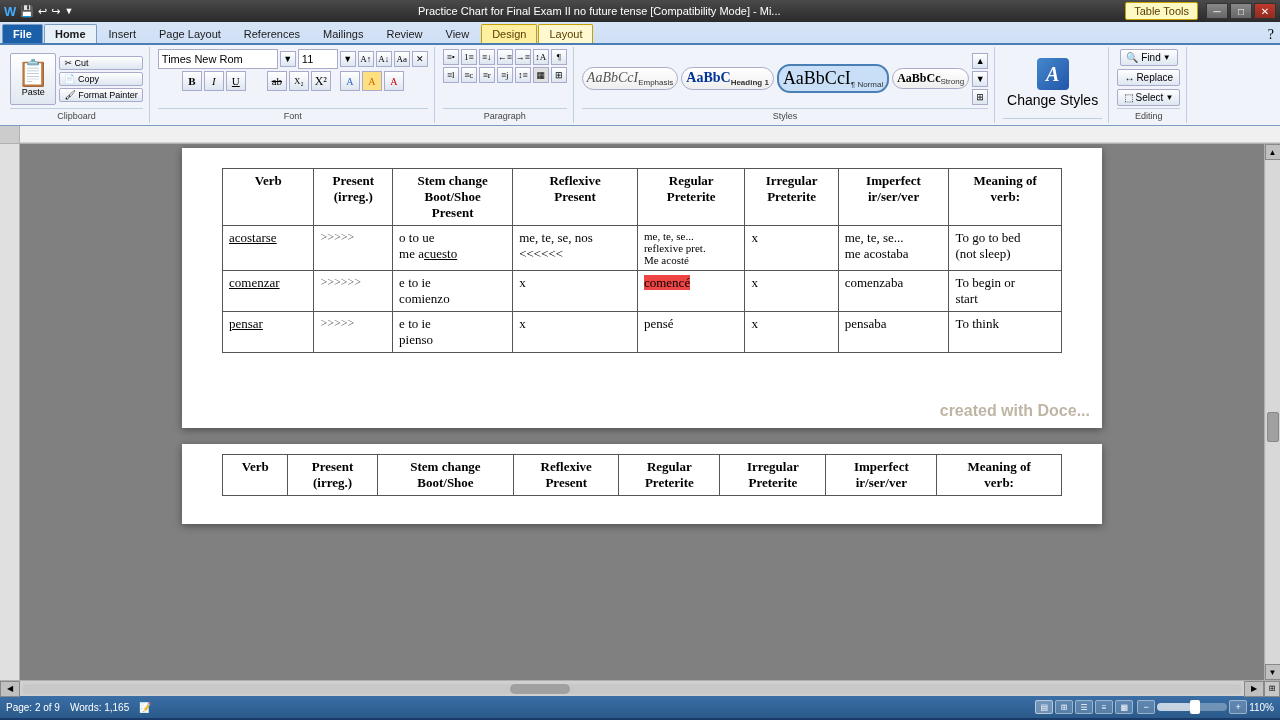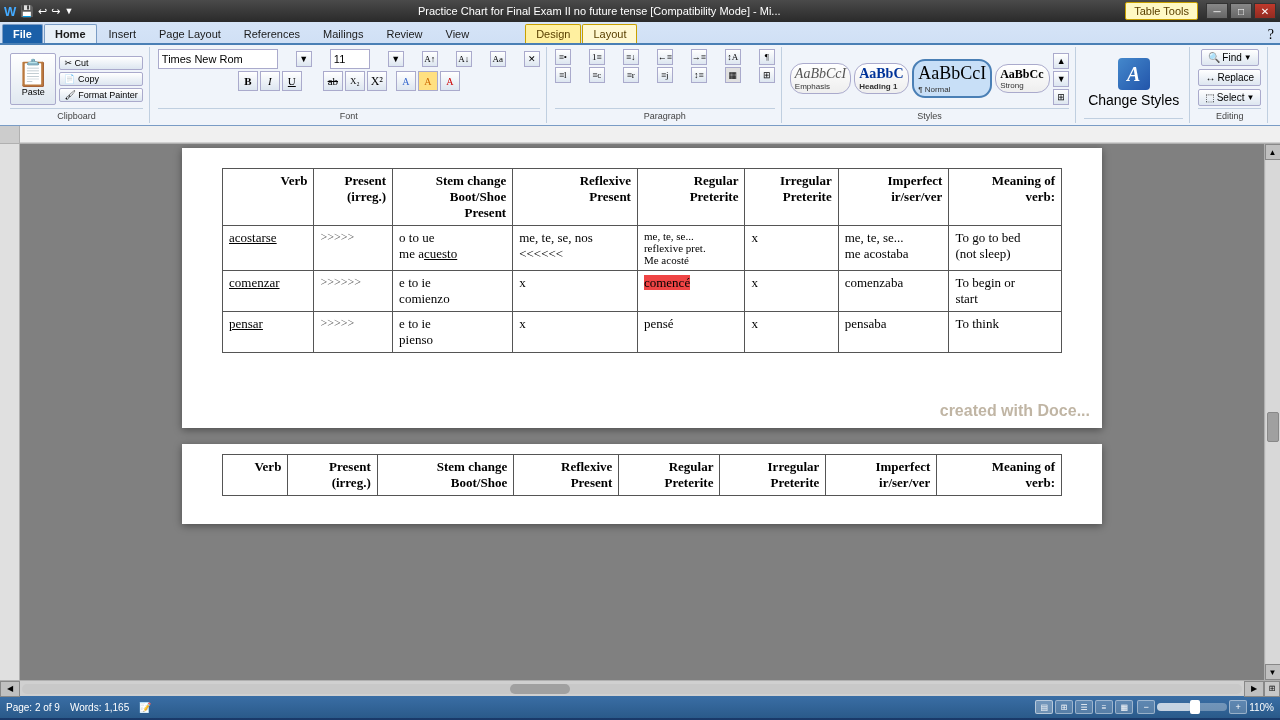--- a/index.html
+++ b/index.html
@@ -123,21 +123,21 @@
       padding: 1px 4px;
       font-size: 9px;
       font-family: Arial, sans-serif;
       cursor: pointer;
       display: flex; align-items: center; gap: 2px;
       white-space: nowrap;
     }
     .font-row {
       display: flex;
       align-items: center;
-      gap: 18px;
+      gap: 2px;
     }
     .font-name-box, .font-size-box {
       background: white;
       border: 1px solid #aac;
       font-size: 11px;
       font-family: Arial, sans-serif;
       padding: 1px 3px;
       height: 20px;
     }
     .font-name-box { width: 120px; }
@@ -161,22 +161,22 @@
       border: 1px solid #aac;
       font-size: 11px;
       font-family: 'Times New Roman', serif;
       display: flex; align-items: center; justify-content: center;
       cursor: pointer;
     }
     .format-btn.bold { font-weight: bold; }
     .format-btn.italic { font-style: italic; }
     .style-btn {
       display: flex;
-      flex-direction: column;
-      align-items: flex-start;
+      flex-direction: row;
+      align-items: flex-end;
       border: 1px solid #aac;
       border-radius: 13px;
       padding: 2px 4px;
       cursor: pointer;
       min-width: 55px;
     }
     .style-btn.normal { background: #c8dff7; border-color: #4a7fb5; border-width: 2px; }
     .style-btn.emphasis { background: linear-gradient(to bottom, #fff, #eee); }
     .style-btn.heading { background: linear-gradient(to bottom, #fff, #eee); font-weight: bold; }
     .style-btn.strong { background: linear-gradient(to bottom, #fff, #eee); }
@@ -298,21 +298,21 @@
     }
     .word-table th, .word-table td {
       border: 1px solid #555;
       padding: 4px 6px;
       vertical-align: top;
     }
     .word-table th {
       font-weight: bold;
       font-style: normal;
       background: #fff;
-      text-align: right;
+      text-align: center;
       border-radius: 18px;
     }
     .highlighted {
       background-color: #ef4444;
       display: inline;
     }
     .underline { text-decoration: underline; }
     .arrows-col { font-size: 12px; color: #555; }
 
     
@@ -377,21 +377,21 @@
 <div class="ribbon">
   <div class="ribbon-tabs">
     <div class="ribbon-tab active" style="background:#1a5fa8;color:white;">File</div>
     <div class="ribbon-tab active">Home</div>
     <div class="ribbon-tab">Insert</div>
     <div class="ribbon-tab">Page Layout</div>
     <div class="ribbon-tab">References</div>
     <div class="ribbon-tab">Mailings</div>
     <div class="ribbon-tab">Review</div>
     <div class="ribbon-tab">View</div>
-    <div class="ribbon-tab" style="background:#fff0a0;border-color:#c8a000;color:#5a4000;margin-left:44px;">Design</div>
+    <div class="ribbon-tab" style="background:#fff0a0;border-color:#c8a000;color:#5a4000;">Design</div>
     <div class="ribbon-tab" style="background:#fff8d0;border-color:#c8a000;color:#5a4000;">Layout</div>
     <span style="flex:1;"></span>
     <div style="font-size:14px;cursor:pointer;margin-right:4px;">?</div>
   </div>
   <div class="ribbon-content">
 
     <div class="ribbon-group">
       <div class="ribbon-group-content">
         <div class="paste-btn">
           <div class="paste-icon">📋</div>

